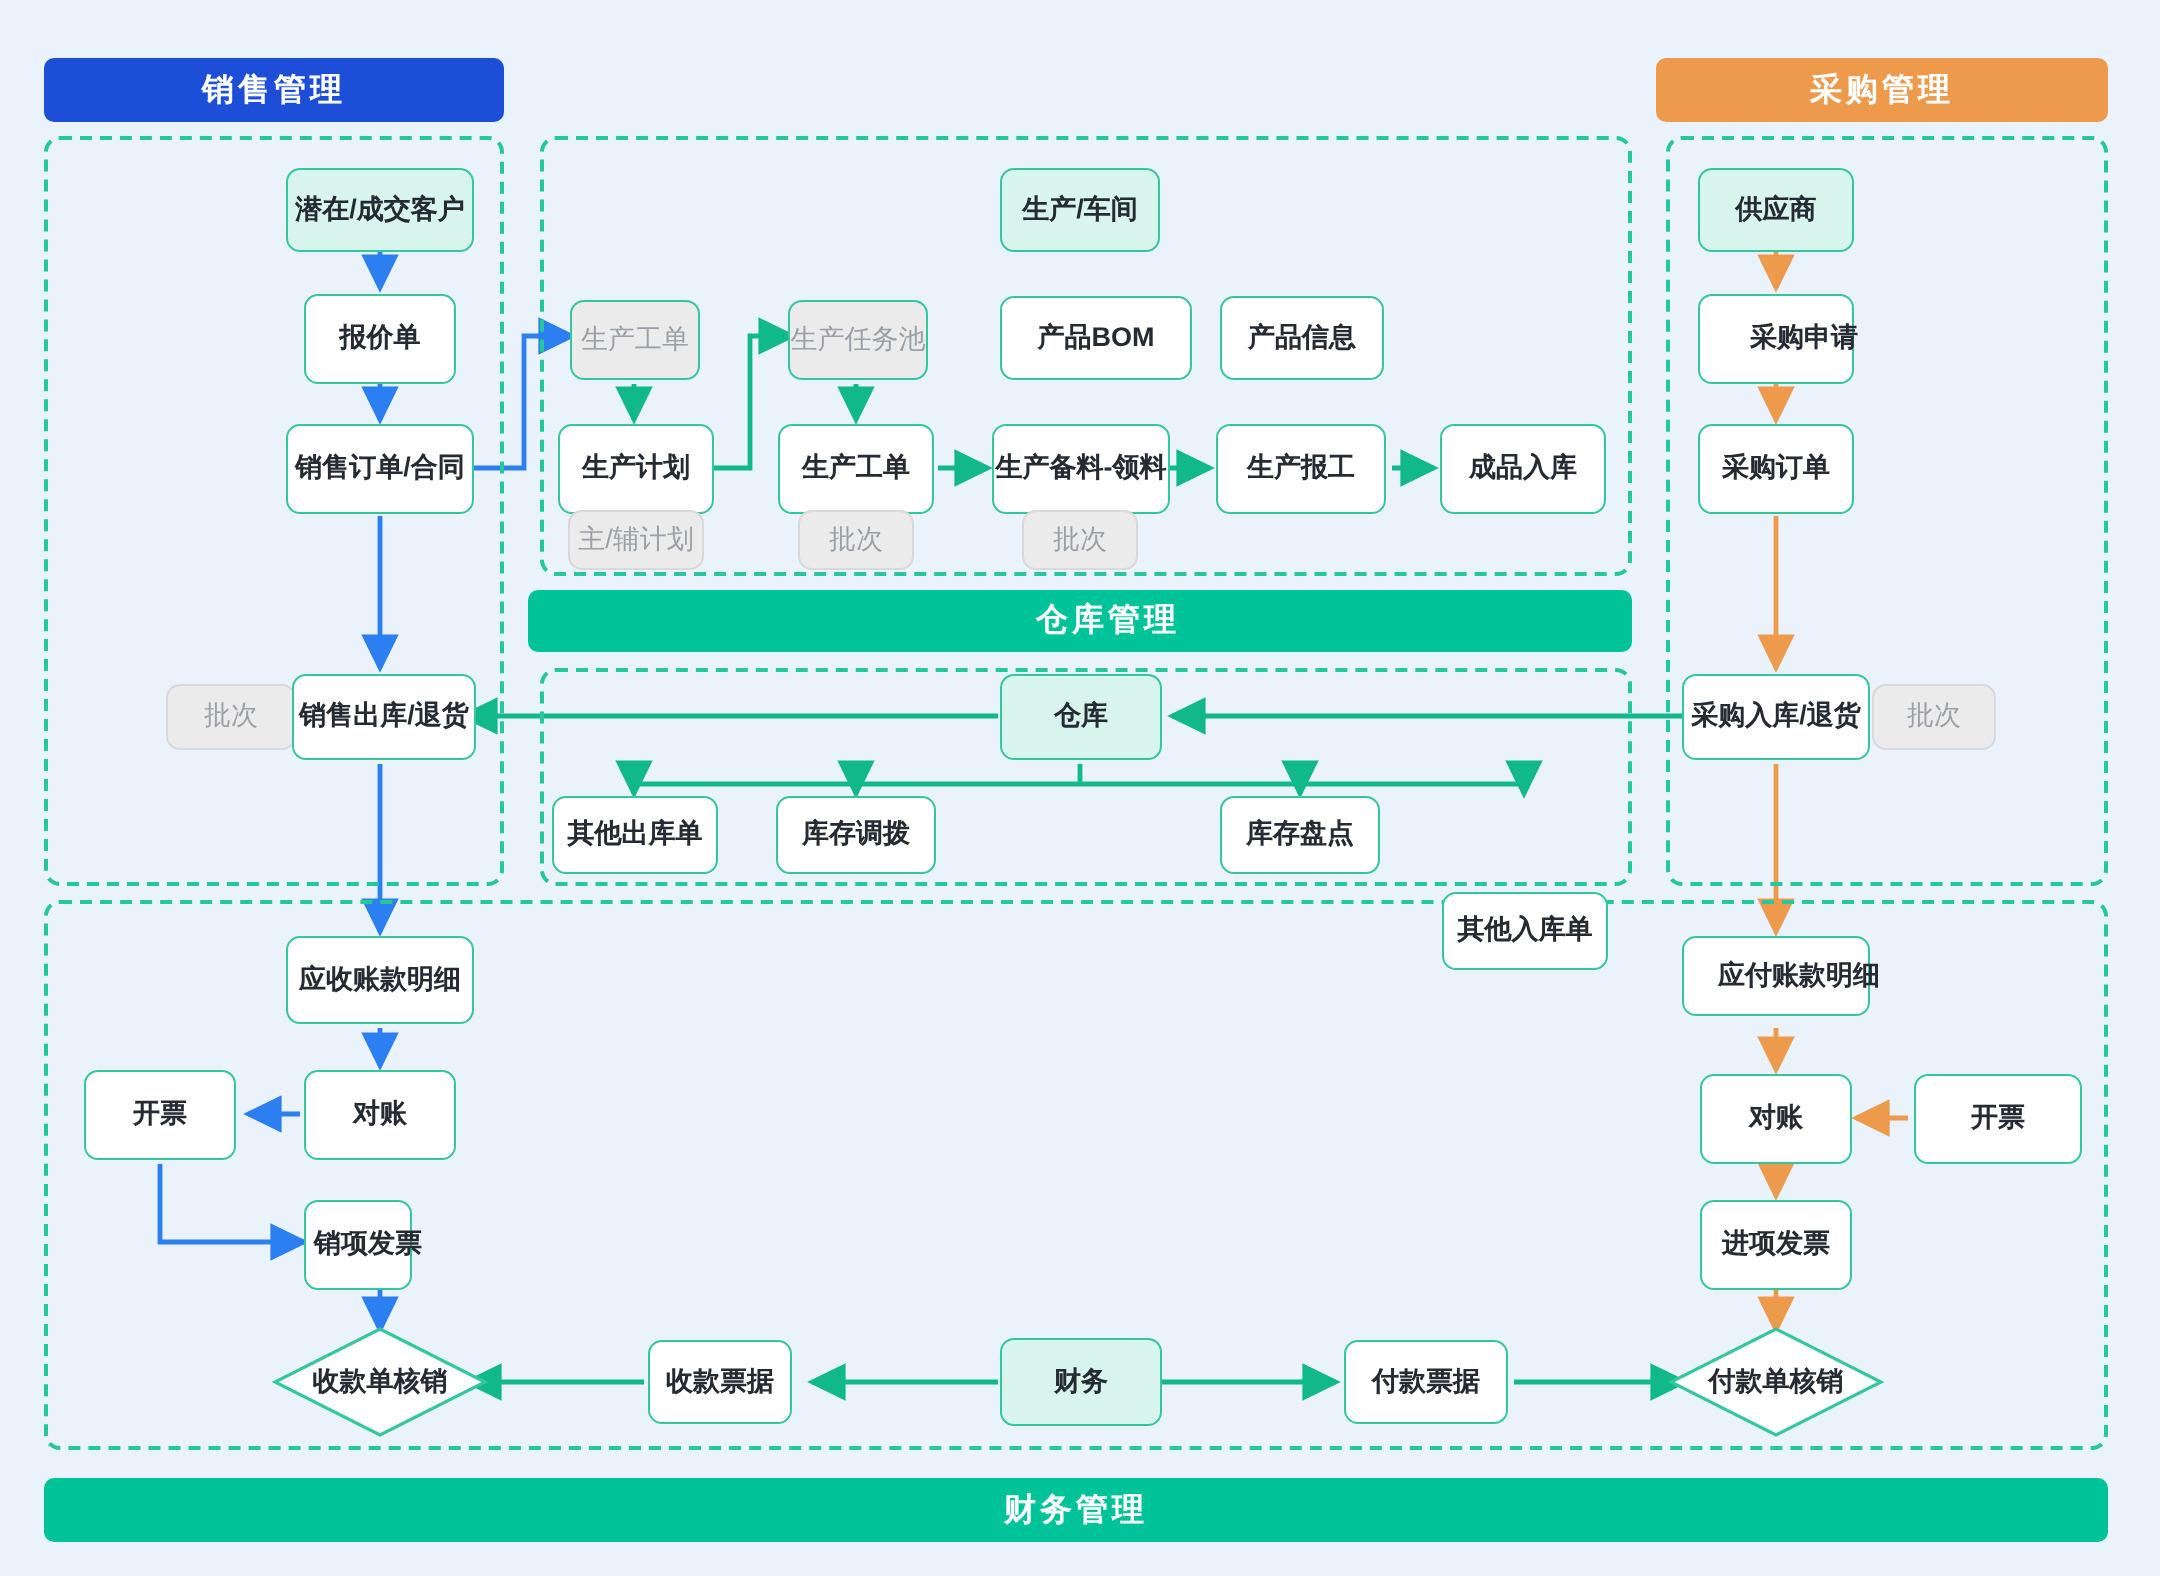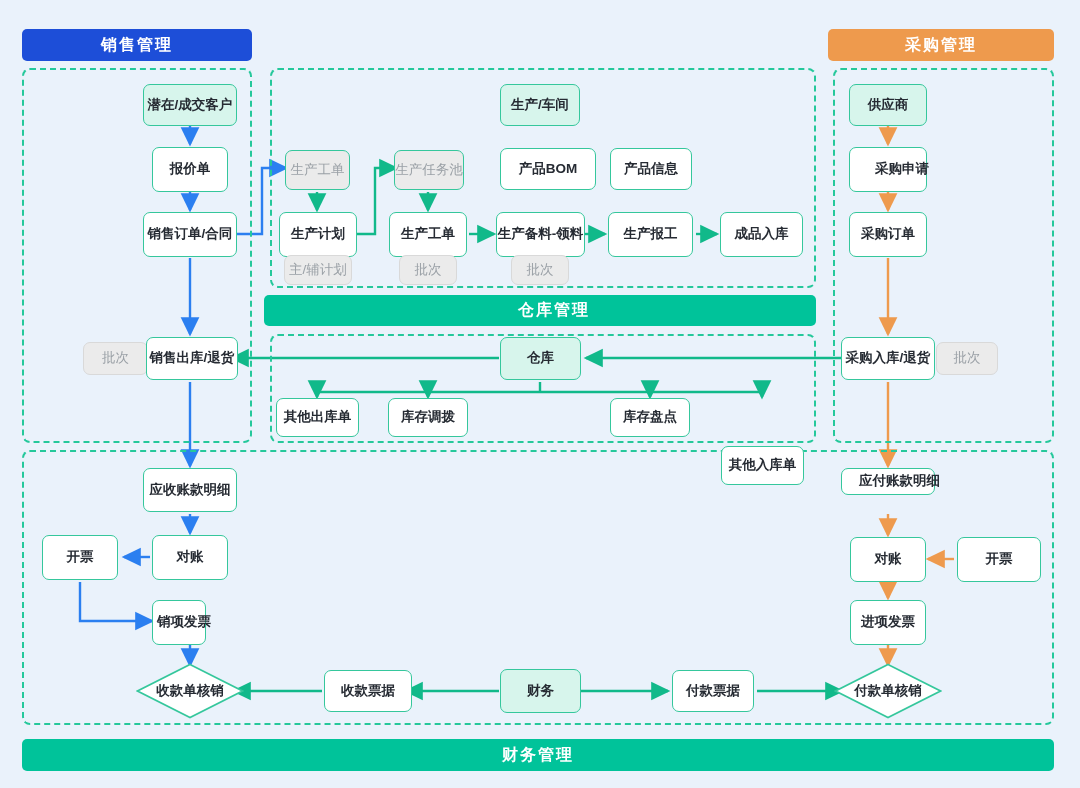--- a/index.html
+++ b/index.html
@@ -202,25 +202,25 @@
   <div class="node" style="left:42px;top:535px;width:76px;height:45px;">开票</div>
   <div class="node" style="left:152px;top:600px;width:54px;height:45px;padding-left:10px;">销项发票</div>
 
   <div class="node diamond" style="left:136px;top:663px;width:108px;height:56px;">
     <svg class="dia-shape" viewBox="0 0 108 56" preserveAspectRatio="none">
       <polygon points="54,1.5 106.5,28 54,54.5 1.5,28" fill="#ffffff" stroke="#35c79c" stroke-width="1.6"></polygon>
     </svg>
     <span class="dia-label">收款单核销</span>
   </div>
 
-  <div class="node" style="left:324px;top:670px;width:88px;height:42px;">收款票据</div>
+  <div class="node" style="left:324px;top:670px;width:72px;height:42px;">收款票据</div>
   <div class="node teal" style="left:500px;top:669px;width:81px;height:44px;">财务</div>
   <div class="node" style="left:672px;top:670px;width:82px;height:42px;text-align:center;">付款票据</div>
 
-  <div class="node" style="left:841px;top:468px;width:94px;height:27px;padding-left:23px;">应付账款明细</div>
+  <div class="node" style="left:841px;top:468px;width:94px;height:40px;padding-left:23px;">应付账款明细</div>
   <div class="node" style="left:850px;top:537px;width:76px;height:45px;">对账</div>
   <div class="node" style="left:957px;top:537px;width:84px;height:45px;">开票</div>
   <div class="node" style="left:850px;top:600px;width:76px;height:45px;">进项发票</div>
 
   <div class="node diamond" style="left:834px;top:663px;width:108px;height:56px;">
     <svg class="dia-shape" viewBox="0 0 108 56" preserveAspectRatio="none">
       <polygon points="54,1.5 106.5,28 54,54.5 1.5,28" fill="#ffffff" stroke="#35c79c" stroke-width="1.6"></polygon>
     </svg>
     <span class="dia-label">付款单核销</span>
   </div>

